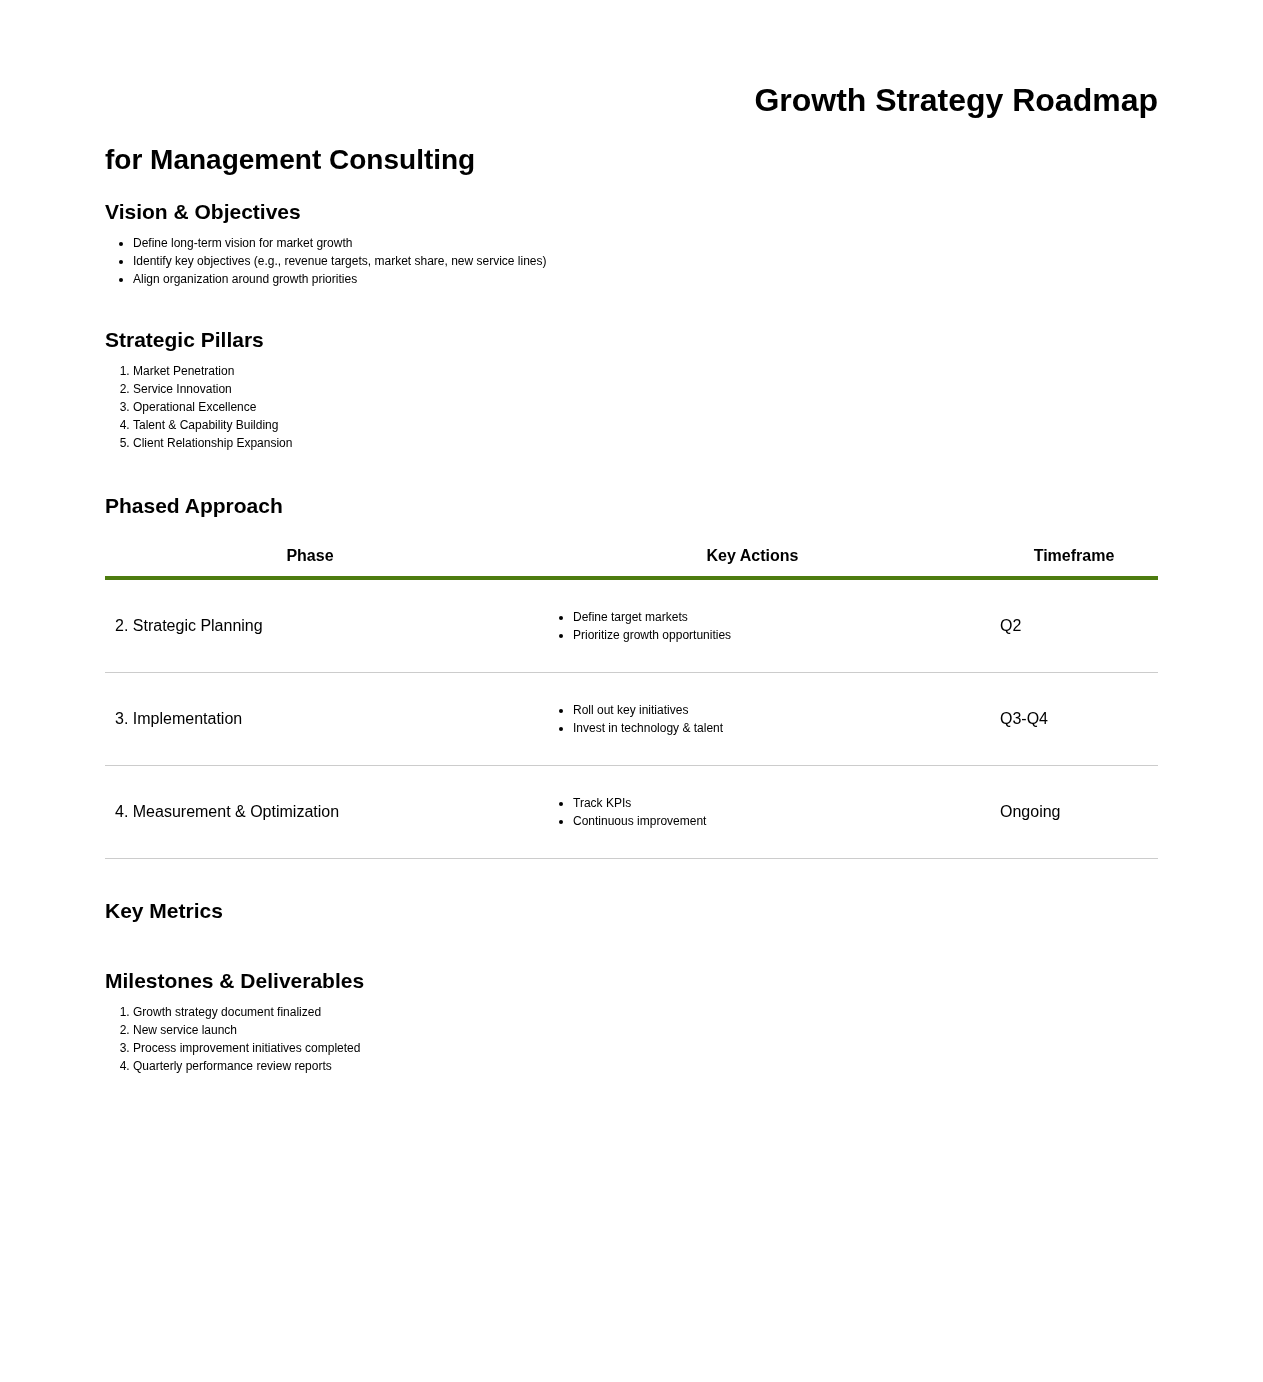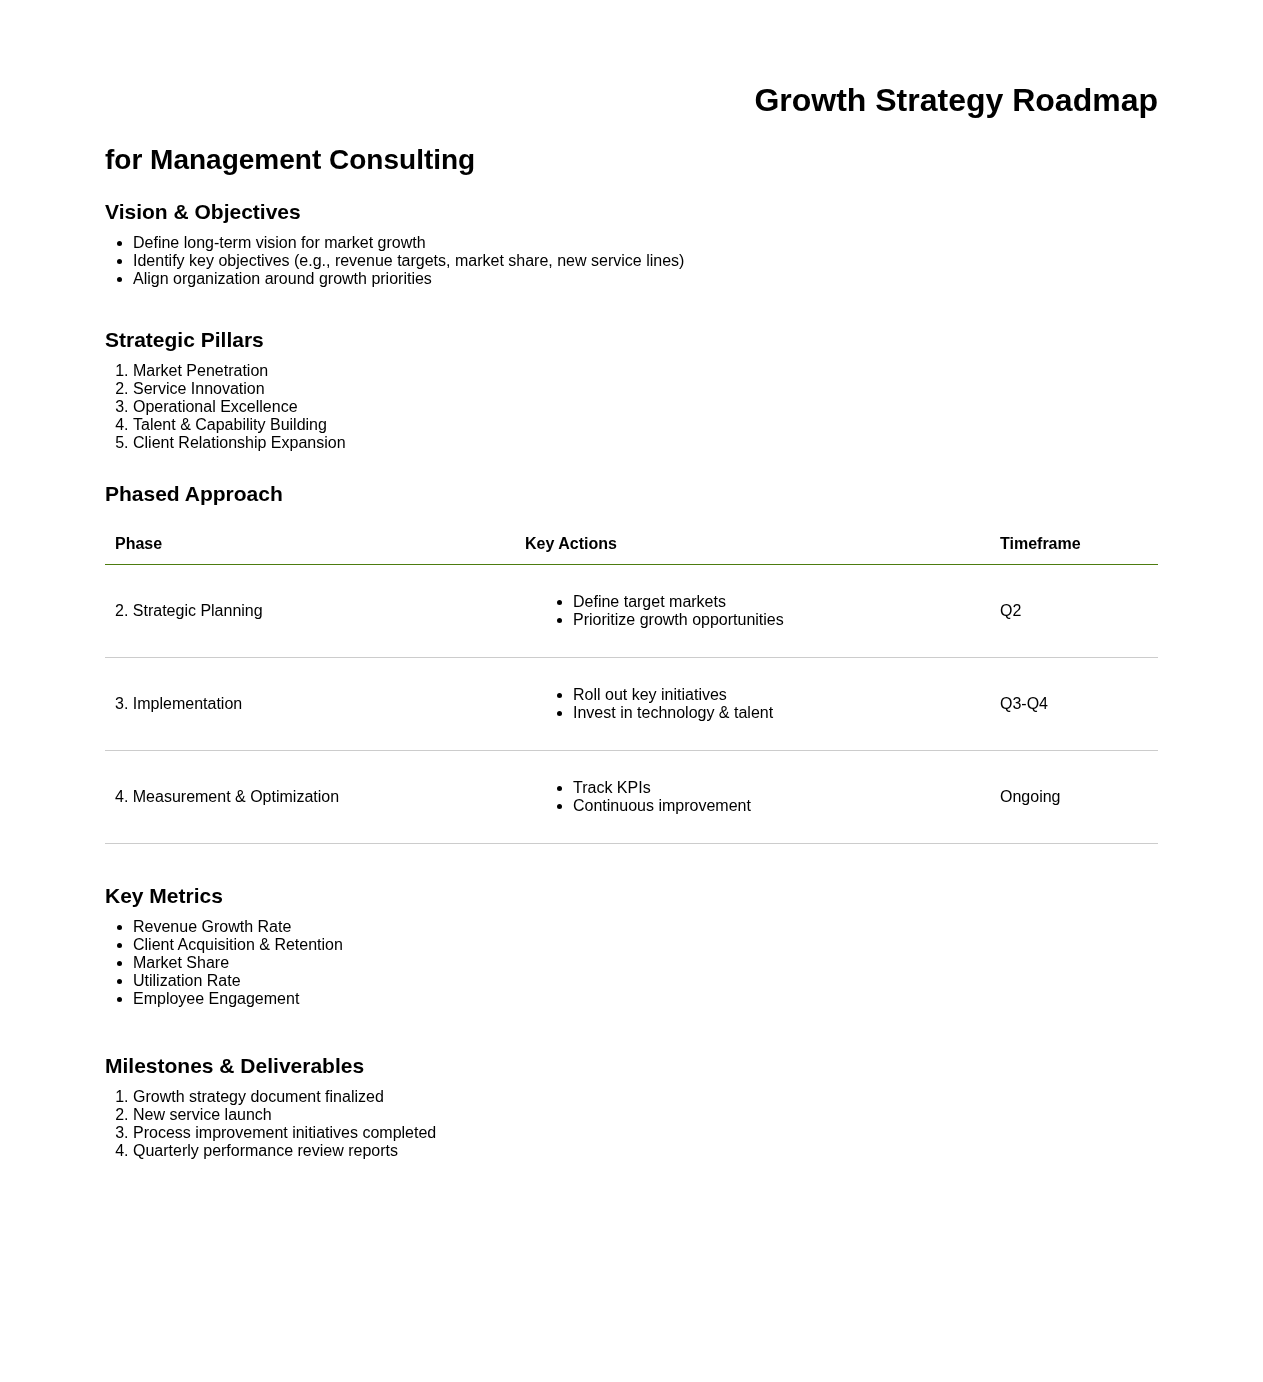--- a/index.html
+++ b/index.html
@@ -28,41 +28,41 @@
     }
     h3 {
       font-size: 21px;
       font-weight: bold;
       margin: 0;
       line-height: 24px;
     }
     .section { margin-top: 0; }
     .sec-vision { margin-top: 28px; }
     .sec-pillars { margin-top: 40px; }
-    .sec-phased { margin-top: 30px; }
+    .sec-phased { margin-top: 42px; }
     .sec-metrics { margin-top: 40px; }
     .sec-milestones { margin-top: 46px; }
     ul, ol {
       margin: 10px 0 0 0;
       padding-left: 28px;
-      font-size: 16px;
+      font-size: 12px;
       line-height: 18px;
     }
     li { margin: 0; }
     table {
       border-collapse: collapse;
       width: 1053px;
       margin-top: 16px;
       font-size: 16px;
     }
     th {
-      text-align: left;
+      text-align: center;
       font-weight: bold;
       padding: 13px 10px 11px 10px;
-      border-bottom: 1px solid #4d7c0f;
+      border-bottom: 4px solid #4d7c0f;
       line-height: 18px;
     }
     td {
       padding: 0 10px;
       height: 92px;
       border-bottom: 1px solid #cccccc;
       vertical-align: middle;
       line-height: 18px;
     }
     th.c1, td.c1 { width: 390px; }
@@ -136,27 +136,20 @@
             </ul>
           </td>
           <td class="c3">Ongoing</td>
         </tr>
       </tbody>
     </table>
   </section>
 
   <section class="section sec-metrics">
     <h3>Key Metrics</h3>
-    <ul>
-      <li>Revenue Growth Rate</li>
-      <li>Client Acquisition &amp; Retention</li>
-      <li>Market Share</li>
-      <li>Utilization Rate</li>
-      <li>Employee Engagement</li>
-    </ul>
   </section>
 
   <section class="section sec-milestones">
     <h3>Milestones &amp; Deliverables</h3>
     <ol>
       <li>Growth strategy document finalized</li>
       <li>New service launch</li>
       <li>Process improvement initiatives completed</li>
       <li>Quarterly performance review reports</li>
     </ol>

